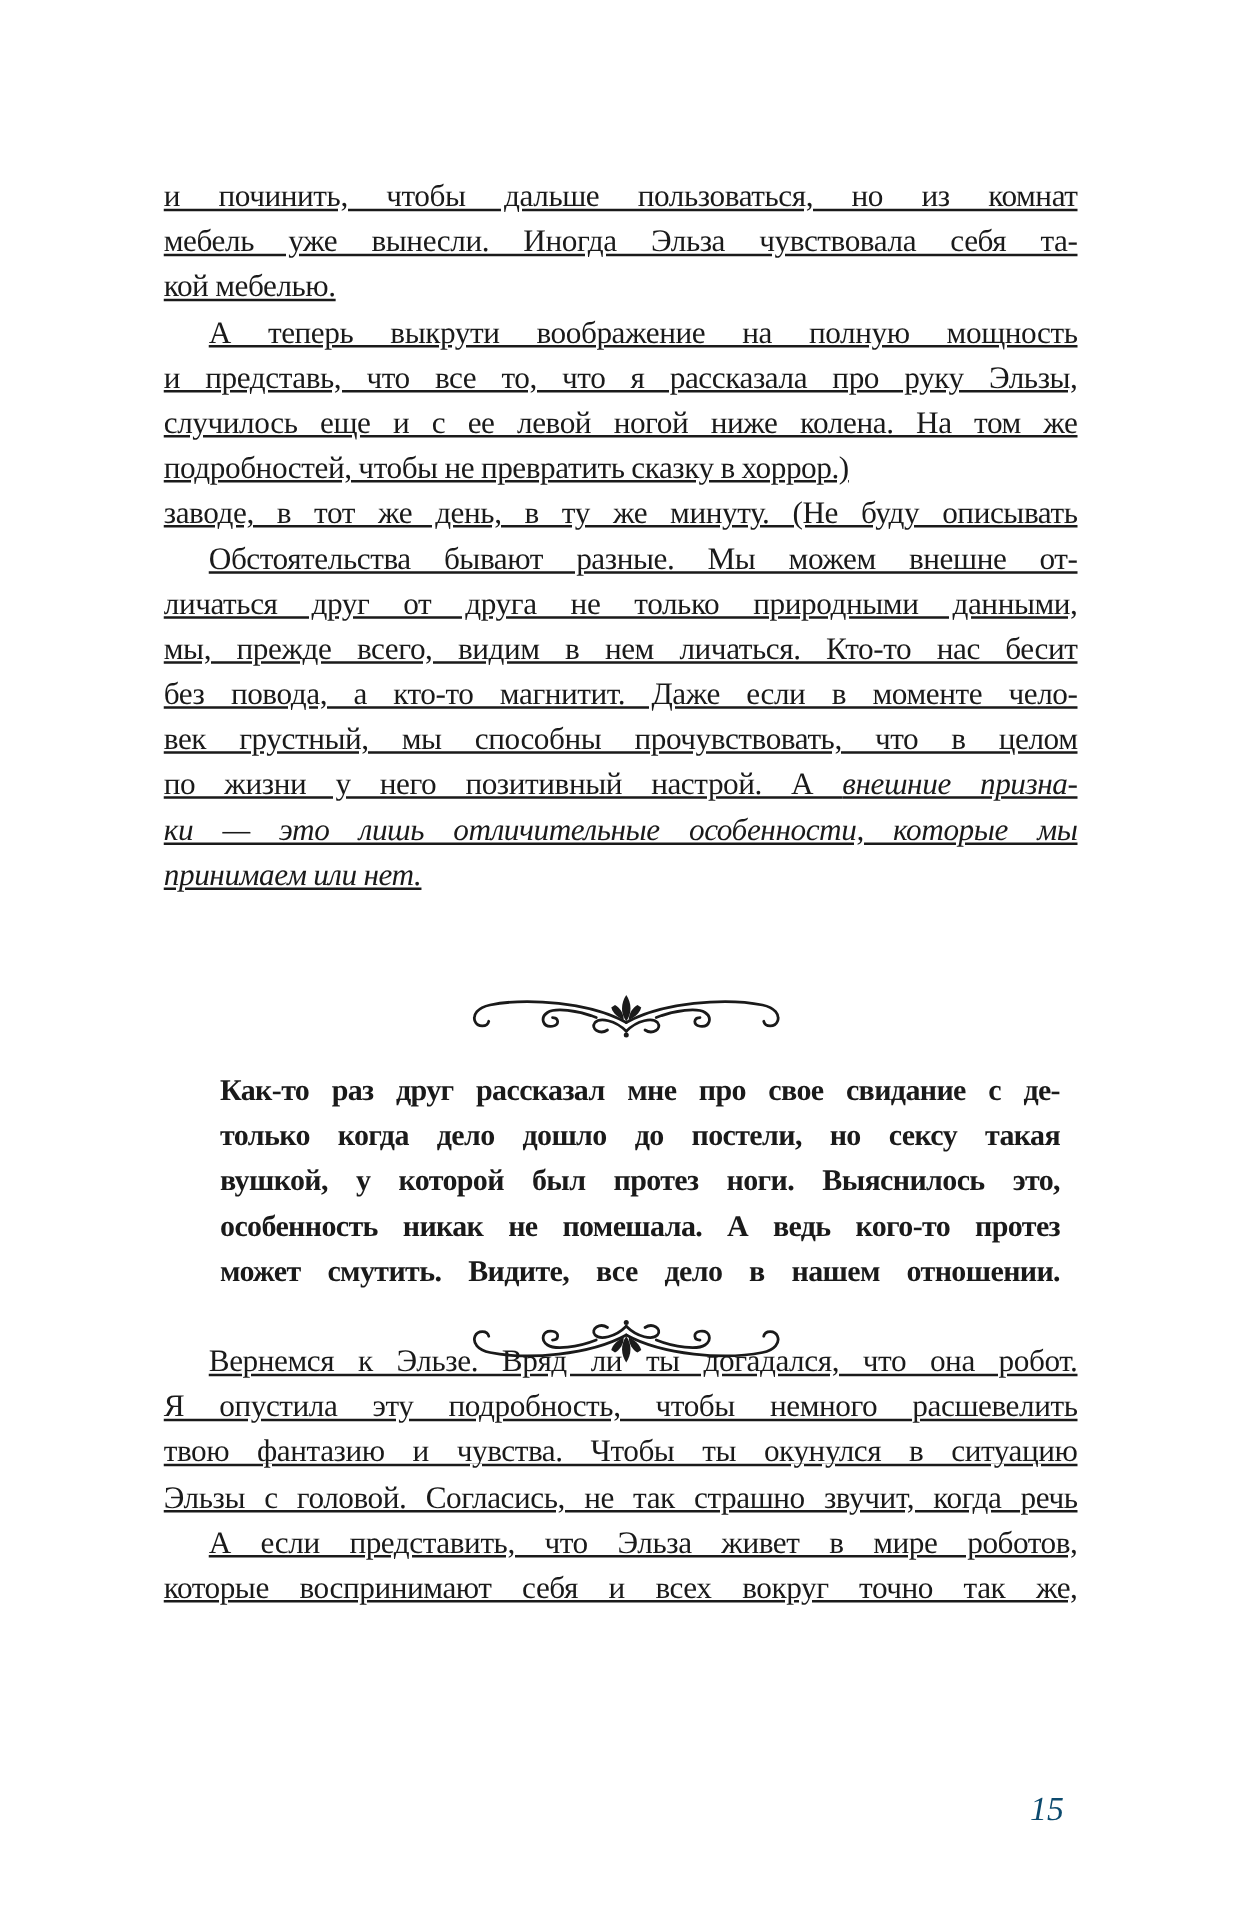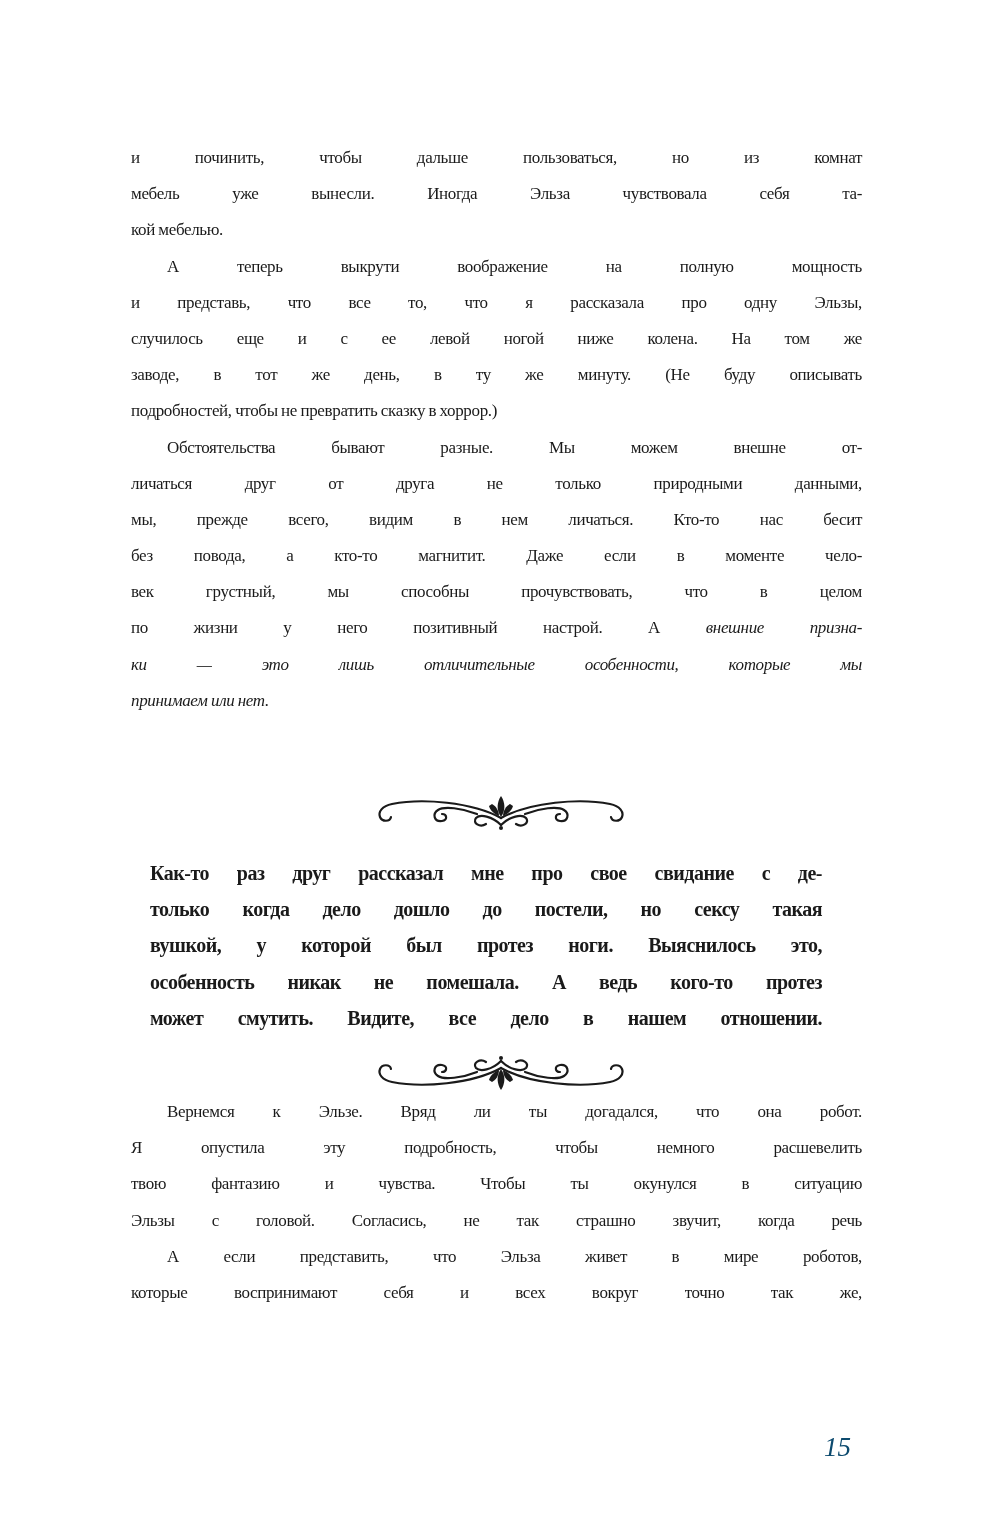--- a/index.html
+++ b/index.html
@@ -1,33 +1,33 @@
 <!DOCTYPE html>
 <html><head>
 <meta charset="utf-8">
 <style>
   html, body { margin: 0; padding: 0; background: #ffffff; }
   body { width: 1000px; height: 1537px; position: relative; overflow: hidden; color: #1a1a1a; }
   .page { position: absolute; left: 0; top: 0; width: 1000px; height: 1537px; background: #fff; }
   .body-text {
     position: absolute; left: 131px; width: 731px;
     font-family: "Liberation Serif", "DejaVu Serif", serif;
-    font-size: 17px; line-height: 36.2px; text-align: justify;
-    letter-spacing: -0.35px; word-spacing: -0.5px;
+    font-size: 25px; line-height: 36.2px; text-align: justify;
+    letter-spacing: -0.35px; word-spacing: -0.5px; text-decoration: underline;
   }
   .line { display: block; text-align: justify; text-align-last: justify; white-space: nowrap; height: 36.2px; }
   .line.last { text-align-last: left; }
   .line.indent { text-indent: 36px; }
   em { font-style: italic; }
   .block1 { top: 140px; }
-  .block3 { top: 1094px; }
+  .block3 { top: 1072px; }
   .callout {
-    position: absolute; left: 150px; width: 672px; top: 855px;
+    position: absolute; left: 176px; width: 672px; top: 855px;
     font-family: "Liberation Serif", "DejaVu Serif", serif;
-    font-weight: bold; font-size: 20px; line-height: 36.2px;
+    font-weight: bold; font-size: 24px; line-height: 36.2px;
     letter-spacing: -0.5px; word-spacing: -0.6px;
   }
   .ornament { position: absolute; left: 372px; width: 258px; height: 46px; }
   .orn-top { top: 790px; }
   .orn-bottom { top: 1050px; transform: scaleY(-1); }
   .page-number {
     position: absolute; left: 812px; top: 1432px; width: 40px;
     font-family: "Liberation Serif", "DejaVu Serif", serif;
     font-style: italic; font-size: 27px; color: #0c4a6e; margin-left: 12px;
   }
@@ -35,24 +35,24 @@
 </head>
 <body>
 
 <div class="page">
 
   <div class="body-text block1">
     <span class="line">и починить, чтобы дальше пользоваться, но из комнат</span>
     <span class="line">мебель уже вынесли. Иногда Эльза чувствовала себя та-</span>
     <span class="line last">кой мебелью.</span>
     <span class="line indent">А теперь выкрути воображение на полную мощность</span>
-    <span class="line">и представь, что все то, что я рассказала про одну Эльзы,</span>
+    <span class="line">и представь, что все то, что я рассказала про руку Эльзы,</span>
     <span class="line">случилось еще и с ее левой ногой ниже колена. На том же</span>
+    <span class="line last">подробностей, чтобы не превратить сказку в хоррор.)</span>
     <span class="line">заводе, в тот же день, в ту же минуту. (Не буду описывать</span>
-    <span class="line last">подробностей, чтобы не превратить сказку в хоррор.)</span>
     <span class="line indent">Обстоятельства бывают разные. Мы можем внешне от-</span>
     <span class="line">личаться друг от друга не только природными данными,</span>
     <span class="line">мы, прежде всего, видим в нем личаться. Кто-то нас бесит</span>
     <span class="line">без повода, а кто-то магнитит. Даже если в моменте чело-</span>
     <span class="line">век грустный, мы способны прочувствовать, что в целом</span>
     <span class="line"><span>по жизни у него позитивный настрой. А </span><em>внешние призна-</em></span>
     <em class="line">ки — это лишь отличительные особенности, которые мы</em>
     <em class="line last">принимаем или нет.</em>
   </div>
 

